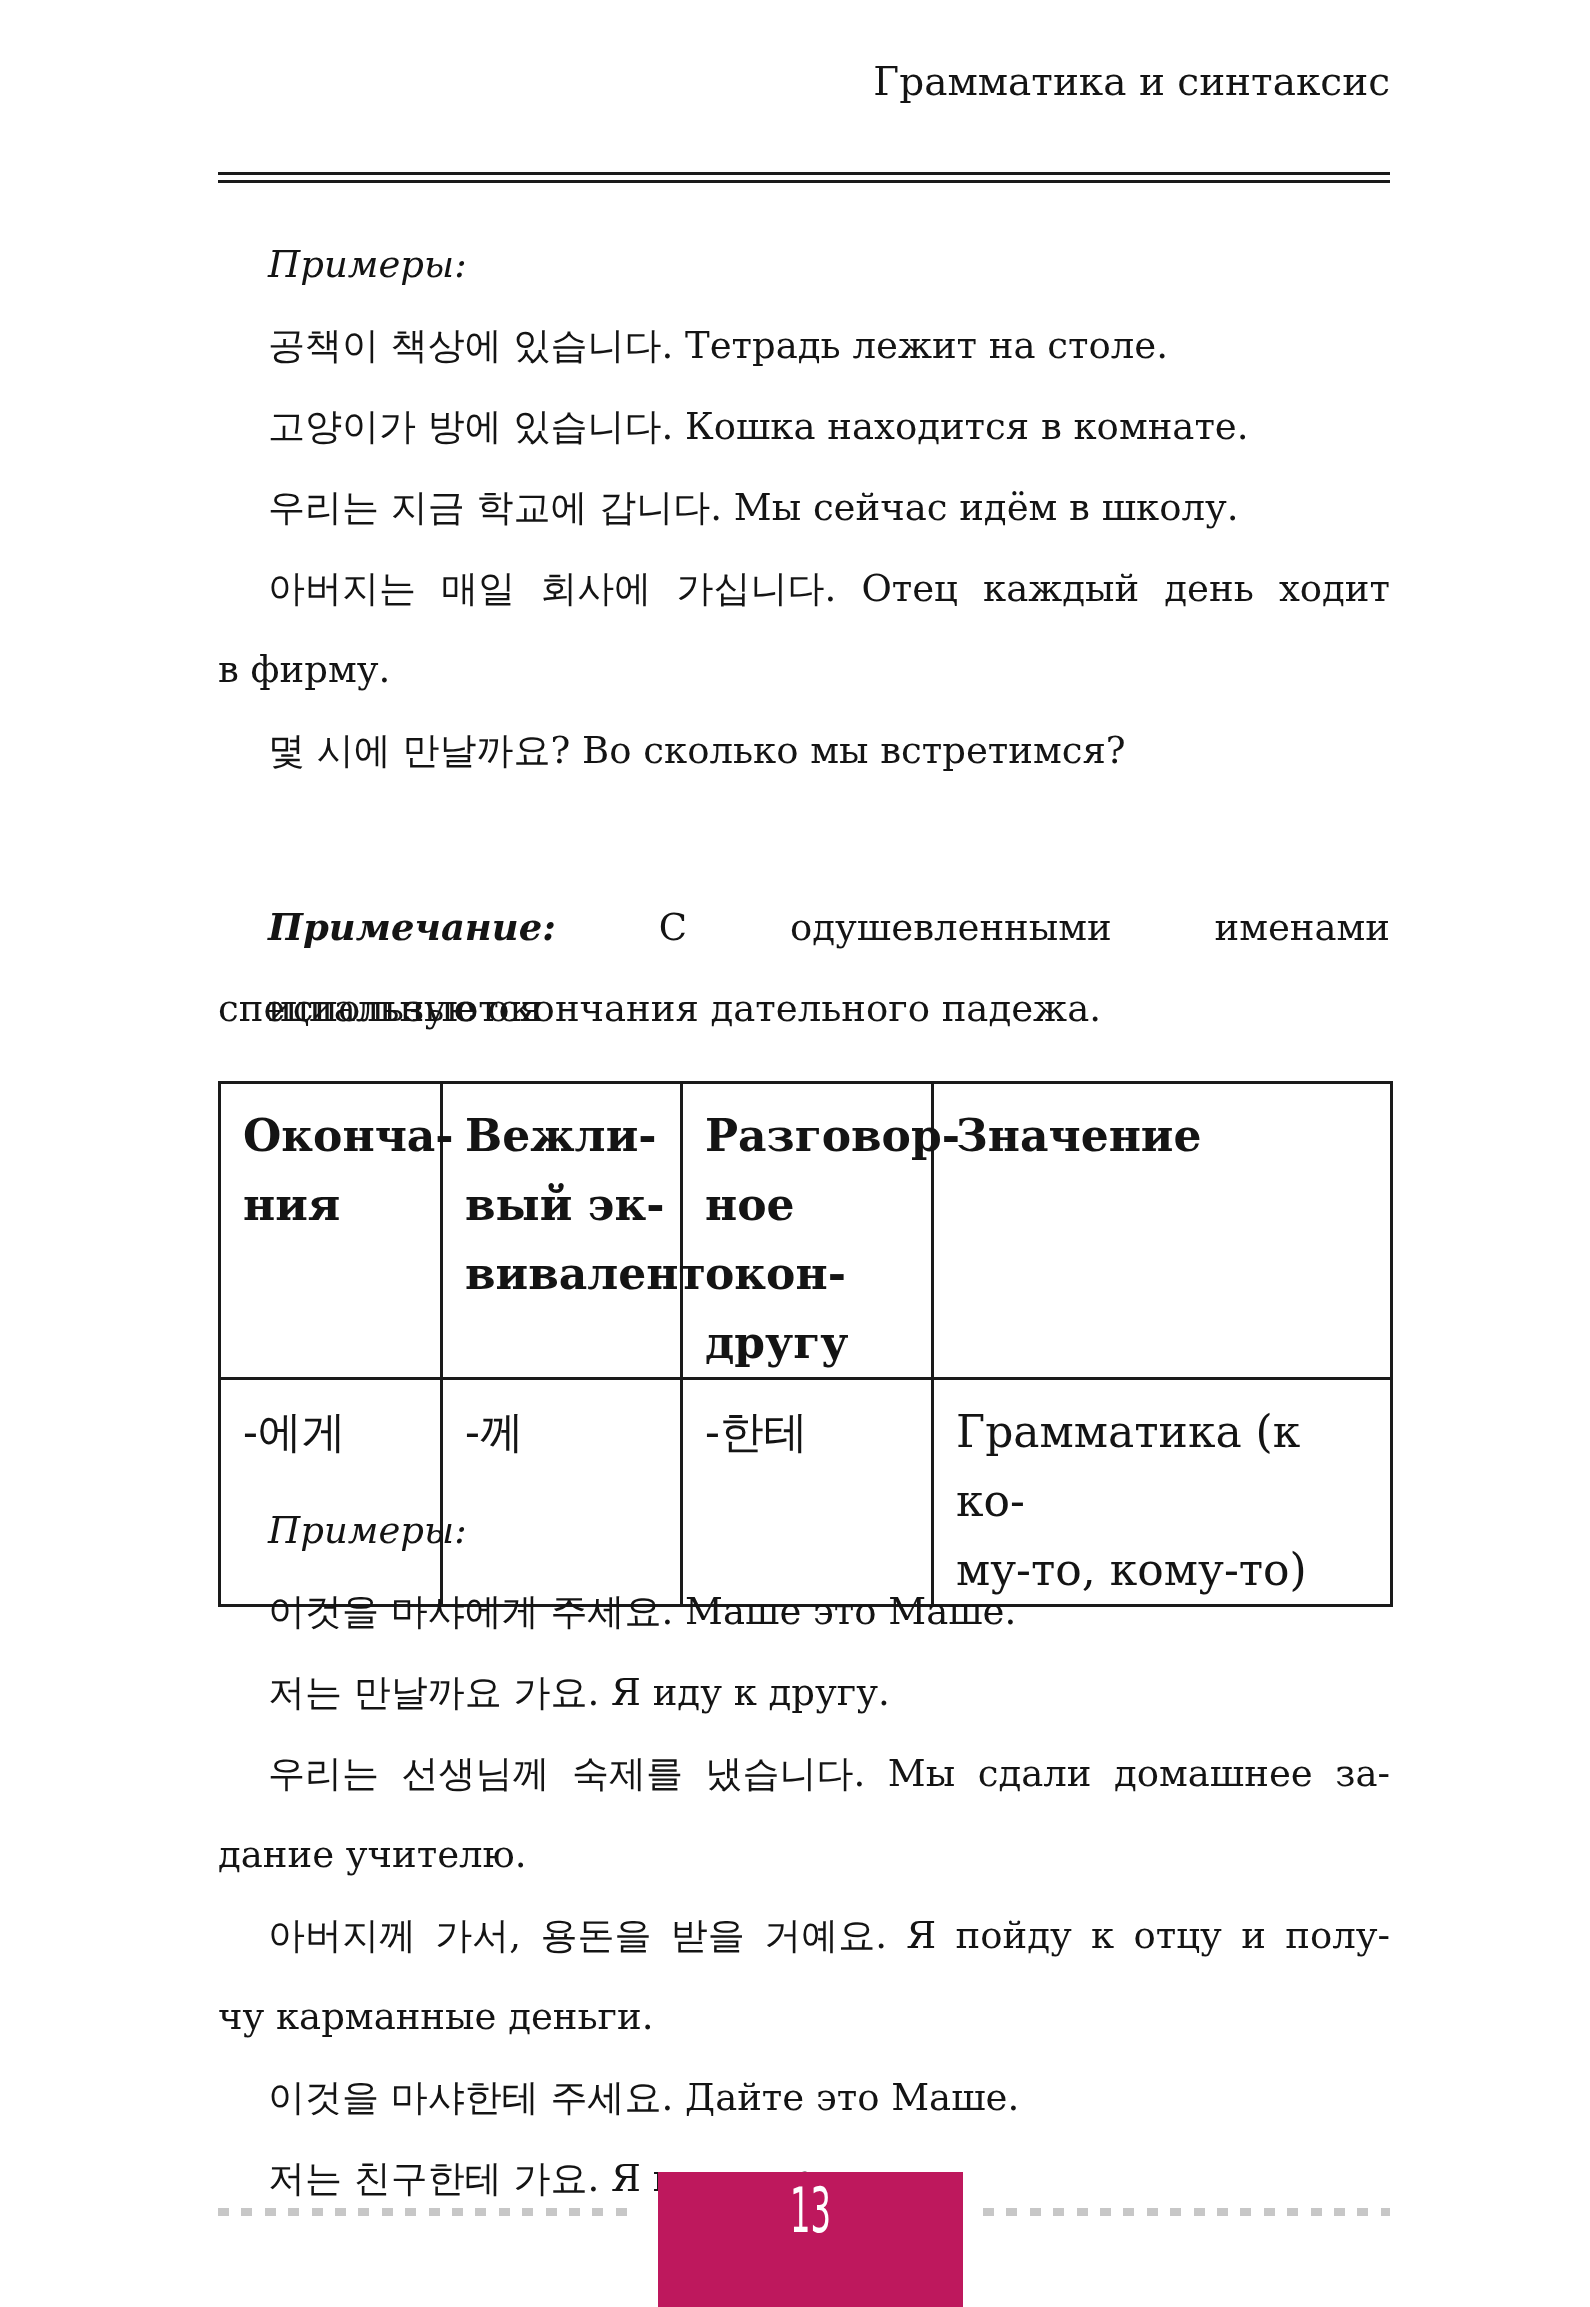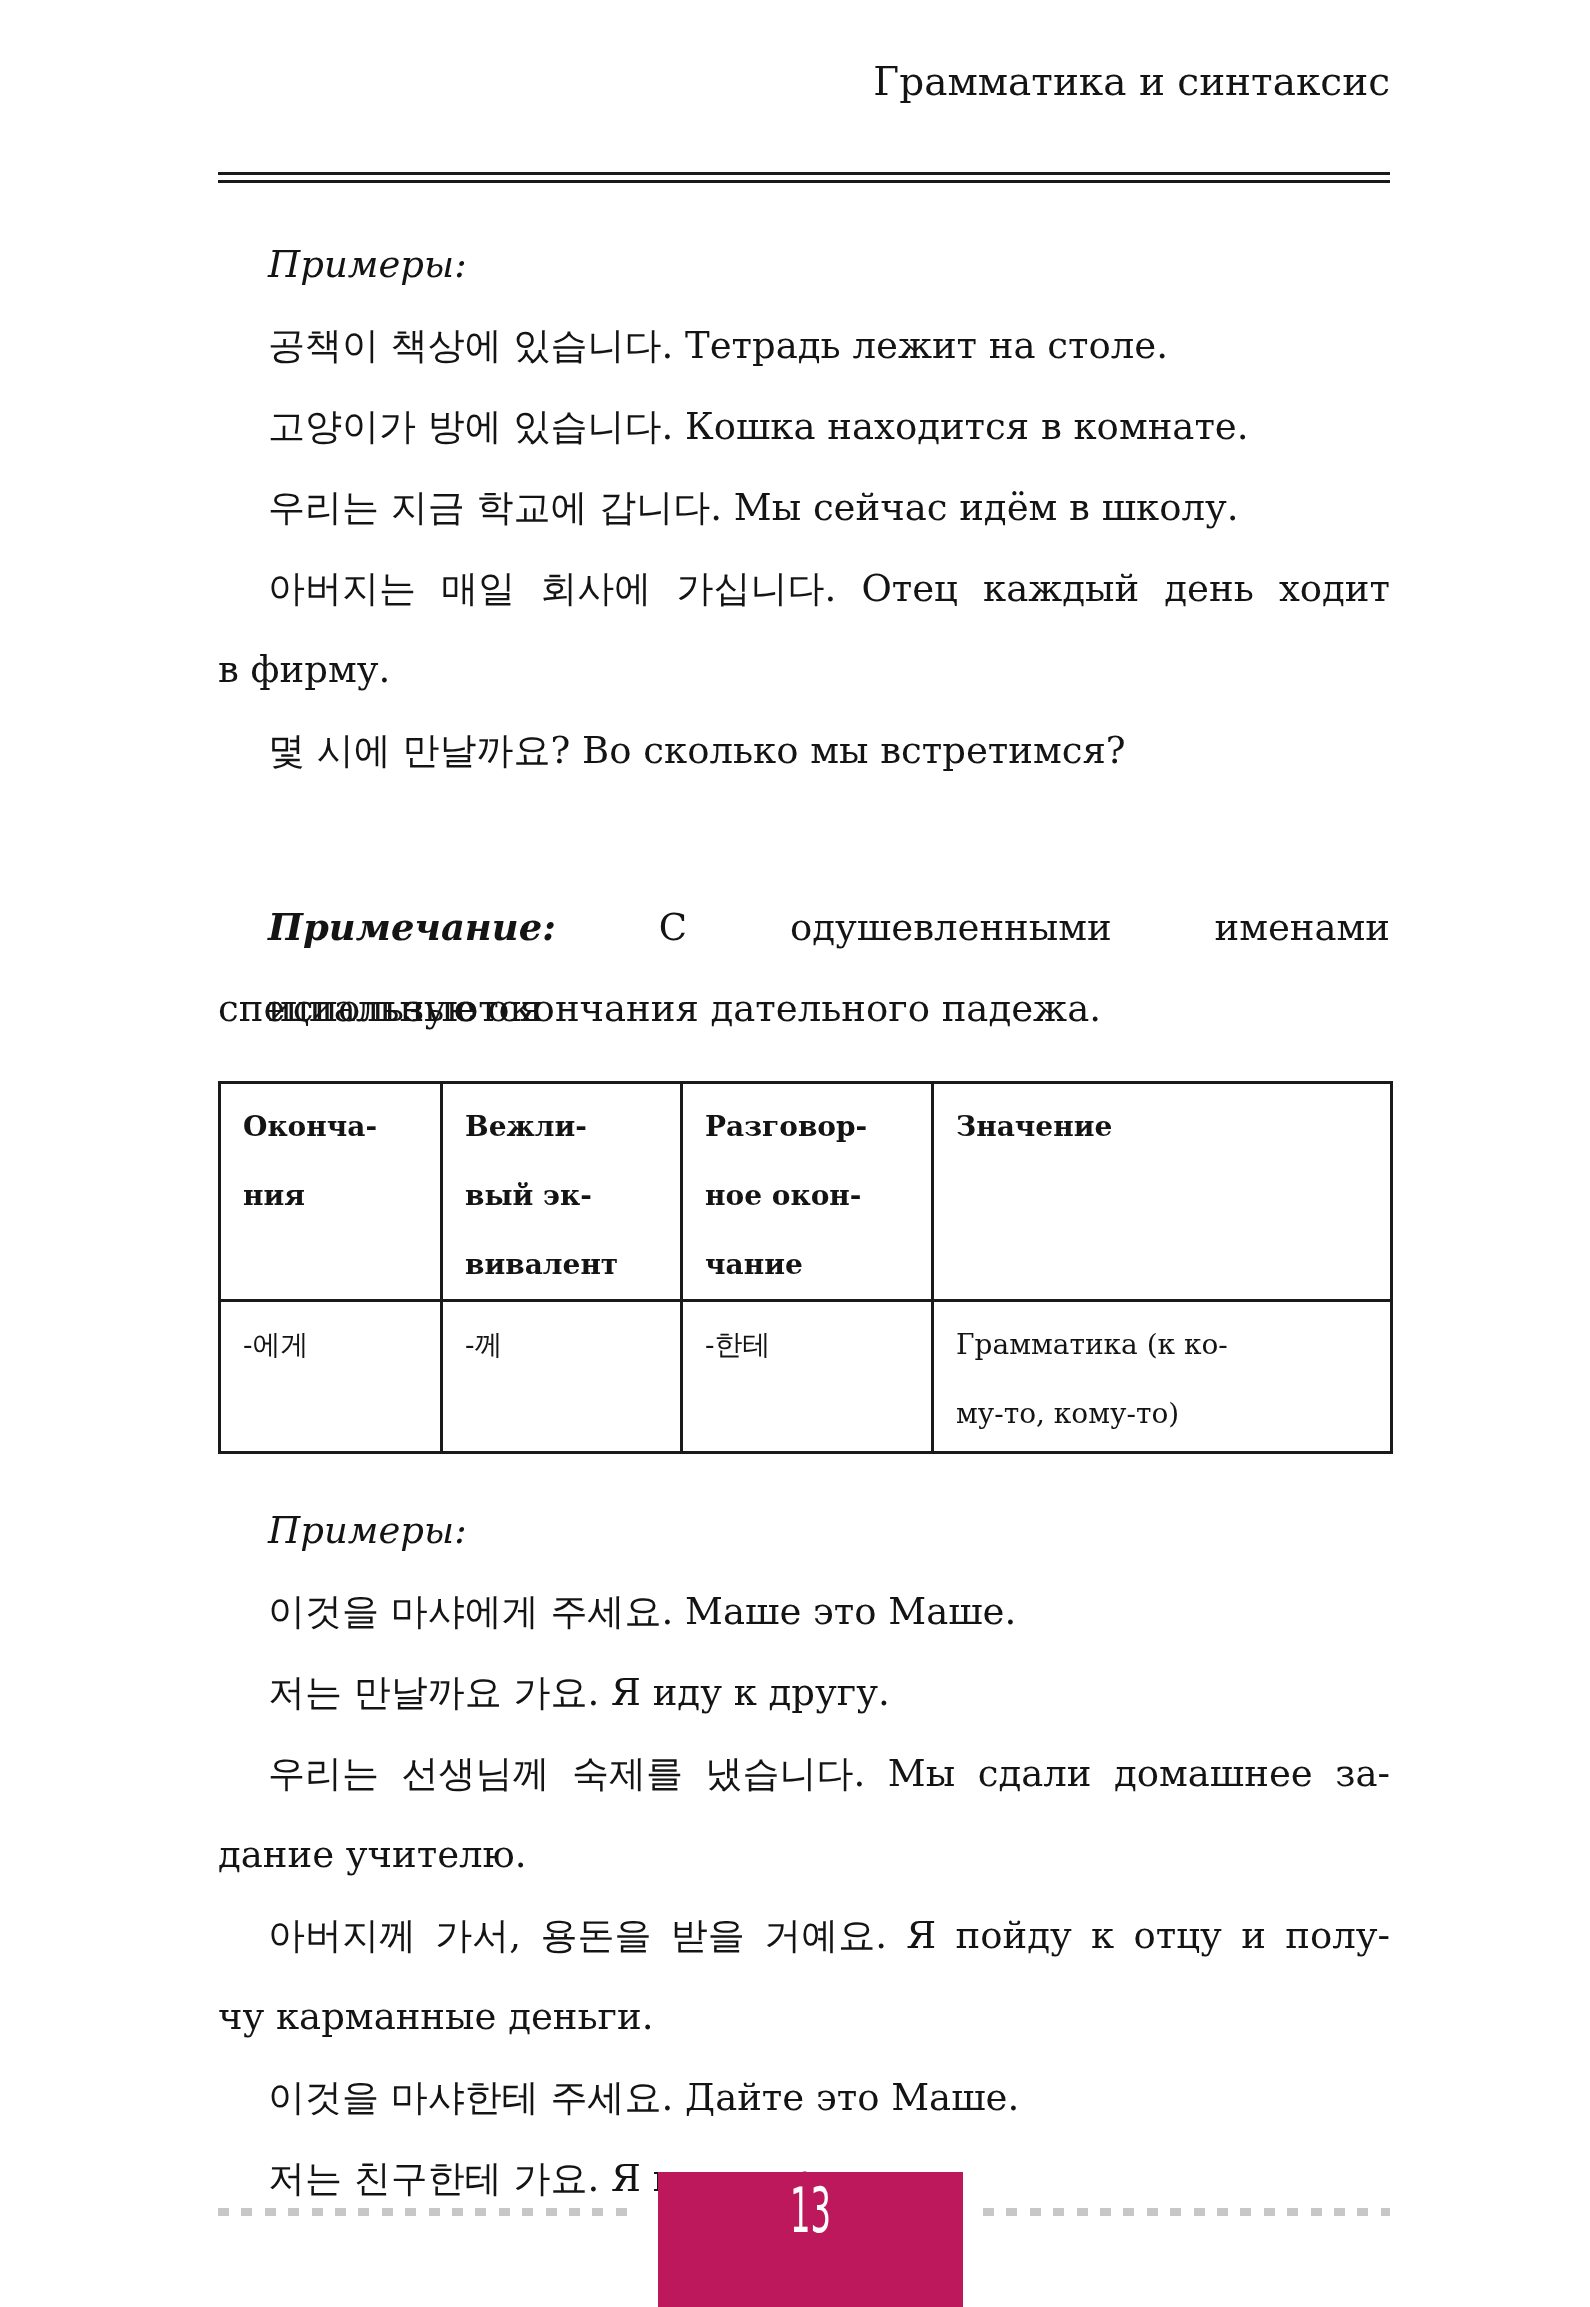--- a/index.html
+++ b/index.html
@@ -34,22 +34,22 @@
   #note{top:887px;}
   #ex2{top:1490px;}
   
   #gtable{
     left:218px;top:1081px;width:1172px;
     border-collapse:collapse;table-layout:fixed;
   }
   #gtable td{
     border:3.3px solid #1a1a1a;
     vertical-align:top;
-    padding:8px 15px 0 22px;
-    font-size:28px;line-height:69px;
+    padding:17px 15px 0 22px;
+    font-size:44px;line-height:69px;
   }
   #gtable tr.hrow td{font-weight:bold;height:204px;}
   #gtable tr.drow td{height:141px;}
   .c1{width:222px;}.c2{width:240px;}.c3{width:251px;}.c4{width:459px;}
   
   .dashes{
     top:2208px;height:8.4px;
     background:repeating-linear-gradient(90deg,#c7c7c7 0 11px,transparent 11px 23.4px);
   }
   #dash-left{left:218px;width:420px;}
@@ -106,21 +106,21 @@
         <div>ния</div>
       </td>
       <td>
         <div>Вежли-</div>
         <div>вый эк-</div>
         <div>вивалент</div>
       </td>
       <td>
         <div>Разговор-</div>
         <div>ное окон-</div>
-        <div>чание</div>
+        <div>другу</div>
       </td>
       <td>
         <div>Значение</div>
       </td>
     </tr>
     <tr class="drow">
       <td>
         <div>-에게</div>
       </td>
       <td>

